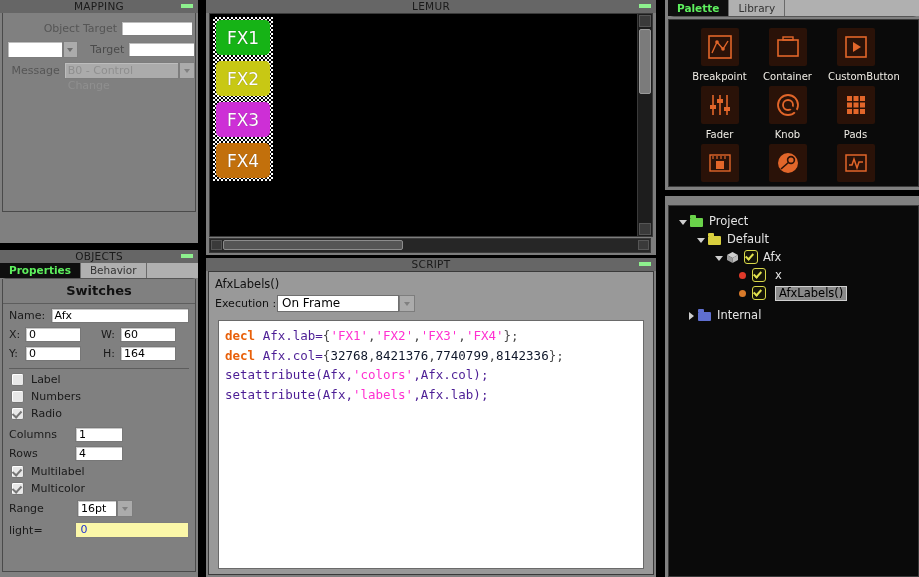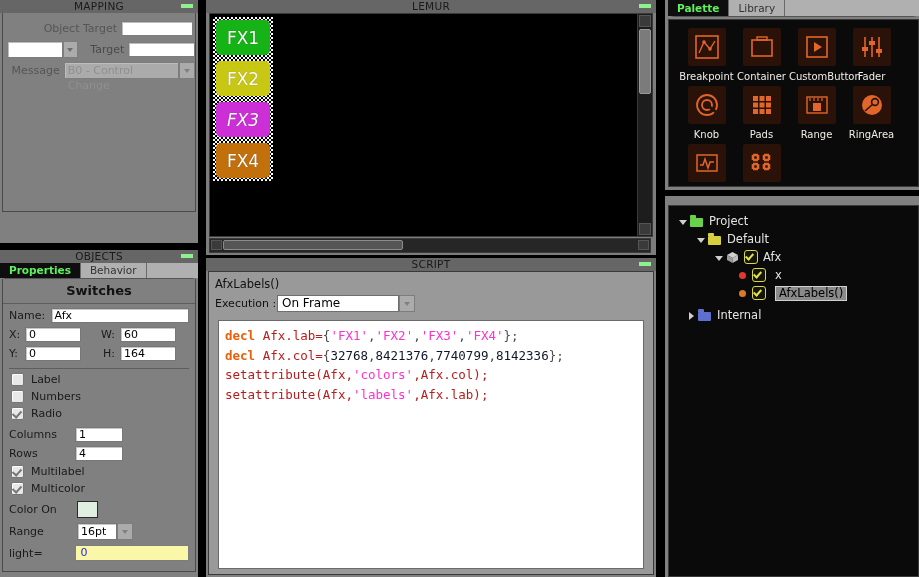--- a/index.html
+++ b/index.html
@@ -118,29 +118,29 @@
     font-size:12px;line-height:15px;padding:0 4px;color:#000;}
   .codearea{
     position:absolute;left:9px;right:9px;top:48px;bottom:5px;background:#fff;
     border:1px solid #6a6a6a;padding:5px 6px;
     font-family:"DejaVu Sans Mono","Liberation Mono",monospace;
     font-size:12.5px;line-height:19.6px;white-space:pre;overflow:hidden;
   }
   .k-decl{color:#e8600a;font-weight:bold;}
   .k-str{color:#ff2fd0;}
   .k-num{color:#0f172a;}
-  .k-plain{color:#b91c1c;}
+  .k-plain{color:#4c1d95;}
   .k-dark{color:#4a4a4a;}
 
   
   #palette{left:665px;top:0;width:254px;height:190px;background:#808080;}
   .palbody{position:absolute;left:3px;top:19px;right:0;height:166px;
     background:#0a0a0a;border:1px solid #3a3a3a;overflow:hidden;}
   .palgrid{display:flex;flex-wrap:wrap;padding:8px 0 0 10px;}
-  .palitem{width:55px;margin:0 0 4px 0;text-align:center;}
+  .palitem{width:55px;margin:0 0 4px 13px;text-align:center;}
   .palicon{width:38px;height:38px;margin:0 auto;background:#2a1208;
     border-radius:2px;display:flex;align-items:center;justify-content:center;}
   .pallabel{color:#f0ede6;font-size:10px;margin-top:5px;white-space:nowrap;}
 
   
   #tree{left:665px;top:196px;width:254px;height:381px;background:#808080;}
   .treebody{position:absolute;left:3px;top:9px;right:0;bottom:0;
     background:#0a0a0a;border:1px solid #3a3a3a;overflow:hidden;
     padding-top:6px;}
   .trow{display:flex;align-items:center;height:18px;color:#e4e4e4;
@@ -248,24 +248,20 @@
 
     <div class="chkrow">
       <span class="chk on"></span>
       <span class="plab">Multilabel</span>
     </div>
     <div class="chkrow">
       <span class="chk on"></span>
       <span class="plab">Multicolor</span>
     </div>
 
-    <div class="prow" style="margin-top:6px;">
-      <div class="plab" style="width:68px;">Color On</div>
-      <div class="swatch"></div>
-    </div>
     <div class="prow" style="margin-top:5px;">
       <div class="plab" style="width:68px;">Range</div>
       <div class="pin" style="width:32px;height:15px;line-height:15px;">16pt</div>
       <div class="dd"></div>
     </div>
     <div class="prow" style="margin-top:5px;">
       <div class="plab" style="width:68px;">light=</div>
       <div class="yellowin" style="width:106px;">0</div>
     </div>
   </div>
@@ -273,21 +269,21 @@
 
 <div class="panel" id="lemur">
   <div class="titlebar">
     <span>LEMUR</span>
     <span class="minbtn"></span>
   </div>
   <div class="lemurcanvas">
     <div class="fxwrap">
       <div class="fxbtn" style="top:3px;background:#16b316;">FX1</div>
       <div class="fxbtn" style="top:44px;background:#c8c814;">FX2</div>
-      <div class="fxbtn" style="top:85px;background:#cd2fd6;font-style:italic;">FX3</div>
+      <div class="fxbtn" style="top:85px;background:#cd2fd6;">FX3</div>
       <div class="fxbtn" style="top:126px;background:#c2700c;">FX4</div>
     </div>
   </div>
   <div class="scrollv">
     <div class="cap" style="top:1px;"></div>
     <div class="thumb"></div>
     <div class="cap" style="bottom:1px;"></div>
   </div>
   <div class="scrollh">
     <div class="cap" style="left:1px;"></div>

